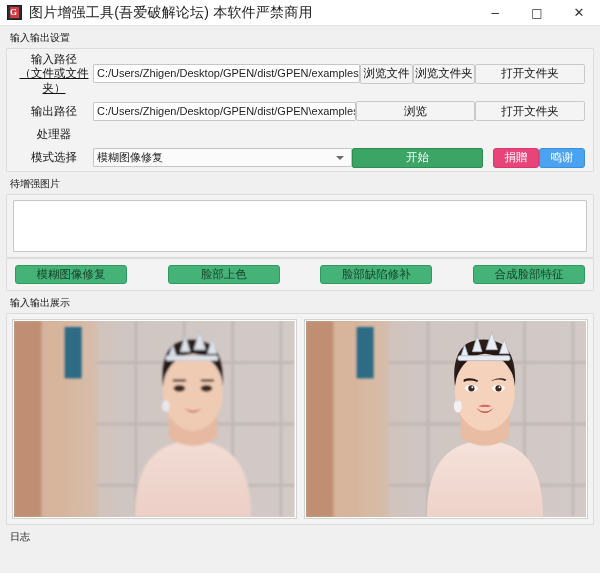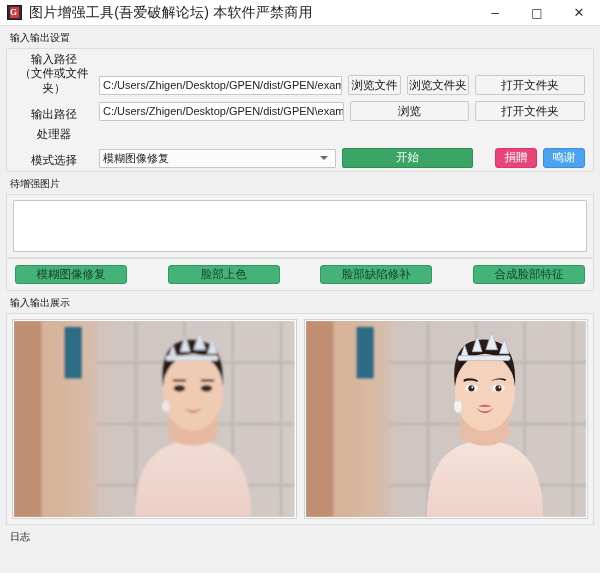--- a/index.html
+++ b/index.html
@@ -47,27 +47,27 @@
   .group-label {
     font-size: 10px; color: #111; padding: 5px 2px 3px 4px;
   }
   .group-box {
     border: 1px solid #dcdcdc; background: #f3f3f3;
     border-radius: 1px;
   }
 
   
   .form-row {
-    display: flex; align-items: flex-end; padding: 3px 8px; gap: 6px;
+    display: flex; align-items: center; padding: 3px 8px; gap: 0;
   }
   .form-label {
     width: 78px; flex: 0 0 78px; text-align: center;
     font-size: 11.5px; color: #111; line-height: 1.25;
   }
-  .form-label .sub { display: block; }
+  .form-label .sub { display: block; text-decoration: underline; }
 
   .textbox {
     height: 19px; background: #fff; border: 1px solid #c6c6c6;
     font-size: 11px; color: #222; padding: 0 3px; line-height: 17px;
     white-space: nowrap; overflow: hidden; border-radius: 1px;
   }
   .textbox.path { flex: 1 1 auto; min-width: 0; }
 
   .combo {
     height: 19px; background: #fbfbfb; border: 1px solid #c6c6c6;
@@ -78,21 +78,21 @@
   .combo .arrow {
     margin-left: auto; width: 0; height: 0;
     border-left: 4px solid transparent; border-right: 4px solid transparent;
     border-top: 4px solid #6b6b6b; margin-right: 4px;
   }
 
   .btn {
     height: 20px; background: #f4f4f4; border: 1px solid #c9c9c9;
     font-size: 11.5px; color: #111; display: flex;
     align-items: center; justify-content: center; border-radius: 2px;
-    white-space: nowrap; padding: 0 14px; flex: 0 0 auto;
+    white-space: nowrap; padding: 0 22px; flex: 0 0 auto;
   }
   .btn.w-browse-file  { width: 53px; }
   .btn.w-browse-dir   { width: 62px; }
   .btn.w-open-dir     { width: 110px; }
   .btn.w-browse       { width: 119px; }
   .btn.w-cuda         { width: 119px; }
 
   .btn-green {
     background: #3aa564; border: 1px solid #2e8d53; color: #fff;
     font-weight: normal;

